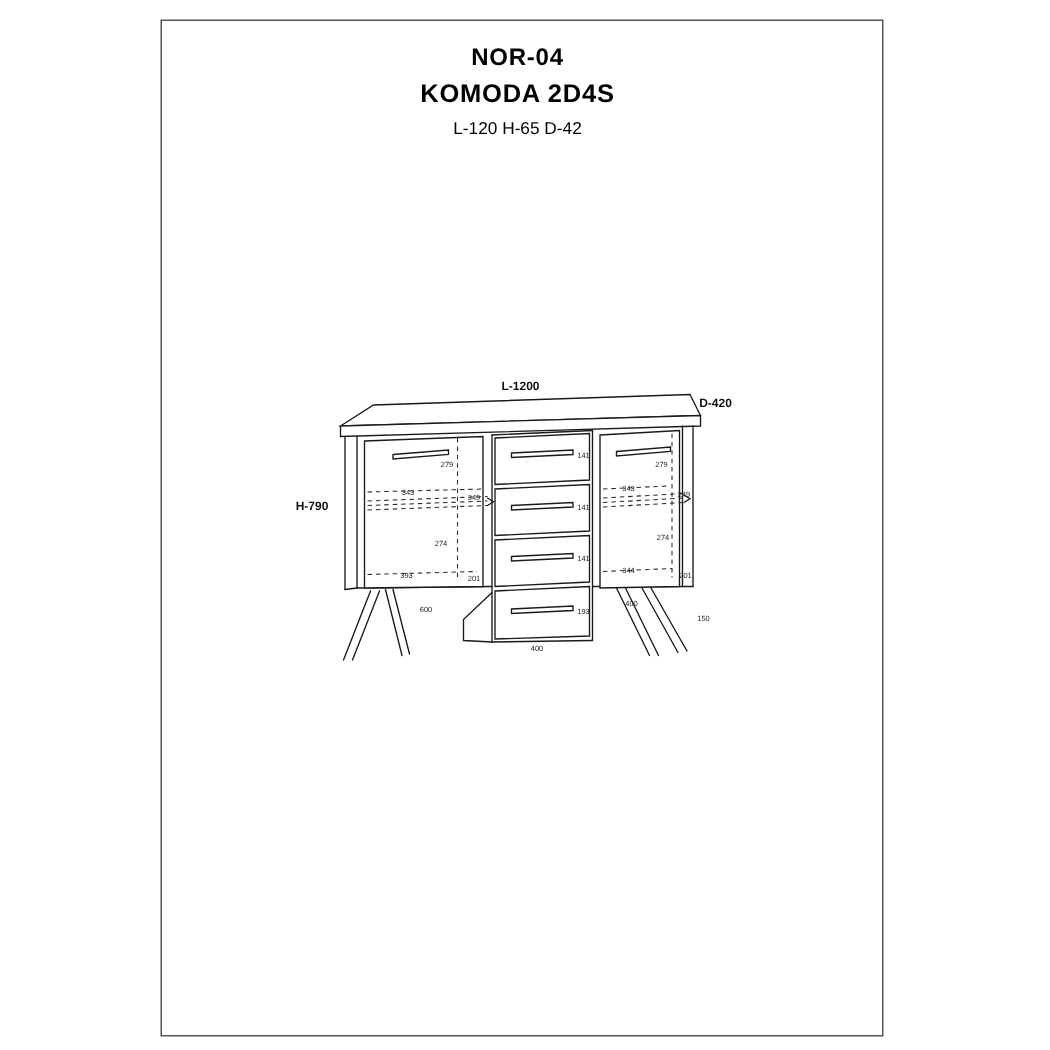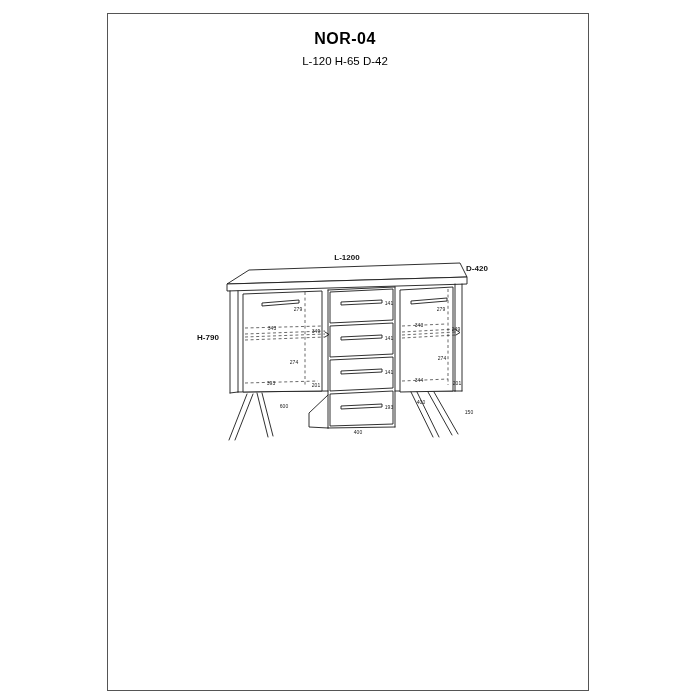--- a/index.html
+++ b/index.html
@@ -29,20 +29,21 @@
   .dim-main{font-family:"Liberation Sans",sans-serif;font-size:8px;font-weight:700;fill:#111;}
   .dim-small{font-family:"Liberation Sans",sans-serif;font-size:5px;font-weight:400;fill:#222;}
 </style>
 </head>
 <body>
 
 <div class="frame"></div>
 
 <div class="titles">
   <div class="model">NOR-04</div>
+  <div class="product">KOMODA 2D4S</div>
   <div class="sizes">L-120 H-65 D-42</div>
 </div>
 
 <svg class="drawing" viewBox="0 0 700 700" aria-hidden="true">
 
   <g>
     <polygon class="face" points="227,284 249,270 460,263 467,277"></polygon>
     <polygon class="face" points="227,284 467,277 467,284 227,291"></polygon>
   </g>
 

